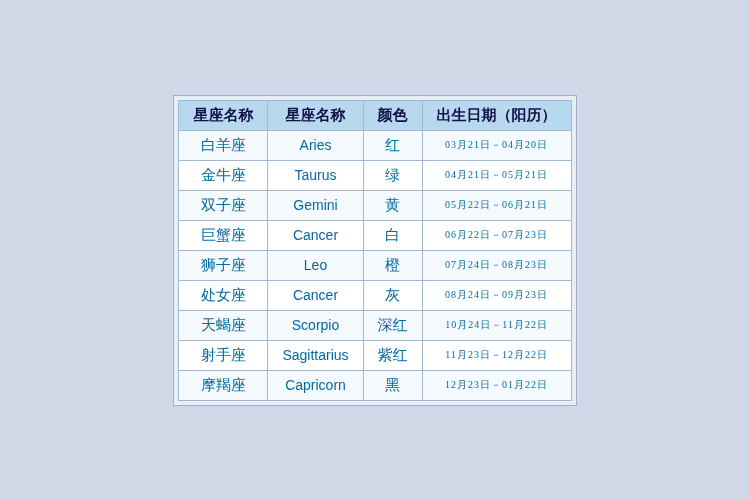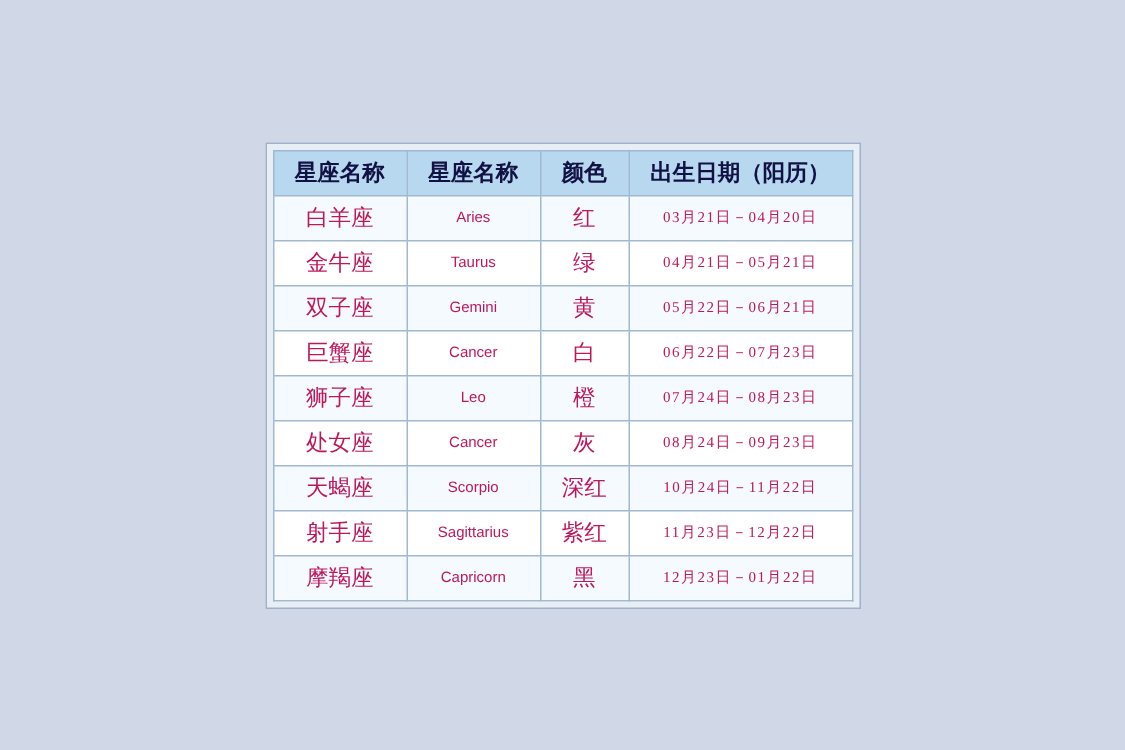--- a/index.html
+++ b/index.html
@@ -19,38 +19,38 @@
     }
     table {
       border-collapse: collapse;
       background: white;
     }
     th, td {
       border: 1px solid #a0b8d0;
       padding: 5px 14px;
       text-align: center;
       font-size: 15px;
-      color: #be185d;
+      color: #0369a1;
       white-space: nowrap;
     }
     thead th {
       background: #b8d8f0;
       color: #114;
       font-weight: bold;
       font-size: 15px;
     }
     tbody tr:nth-child(odd) {
       background: #f5faff;
     }
     tbody tr:nth-child(even) {
       background: #ffffff;
     }
     tbody tr td:nth-child(2) {
       font-family: Arial, sans-serif;
-      font-size: 10px;
+      font-size: 14px;
     }
     tbody tr td:nth-child(4) {
       font-size: 10px;
       letter-spacing: 1px;
     }
   </style>
 </head>
 <body>
 
 <div class="table-wrapper">

